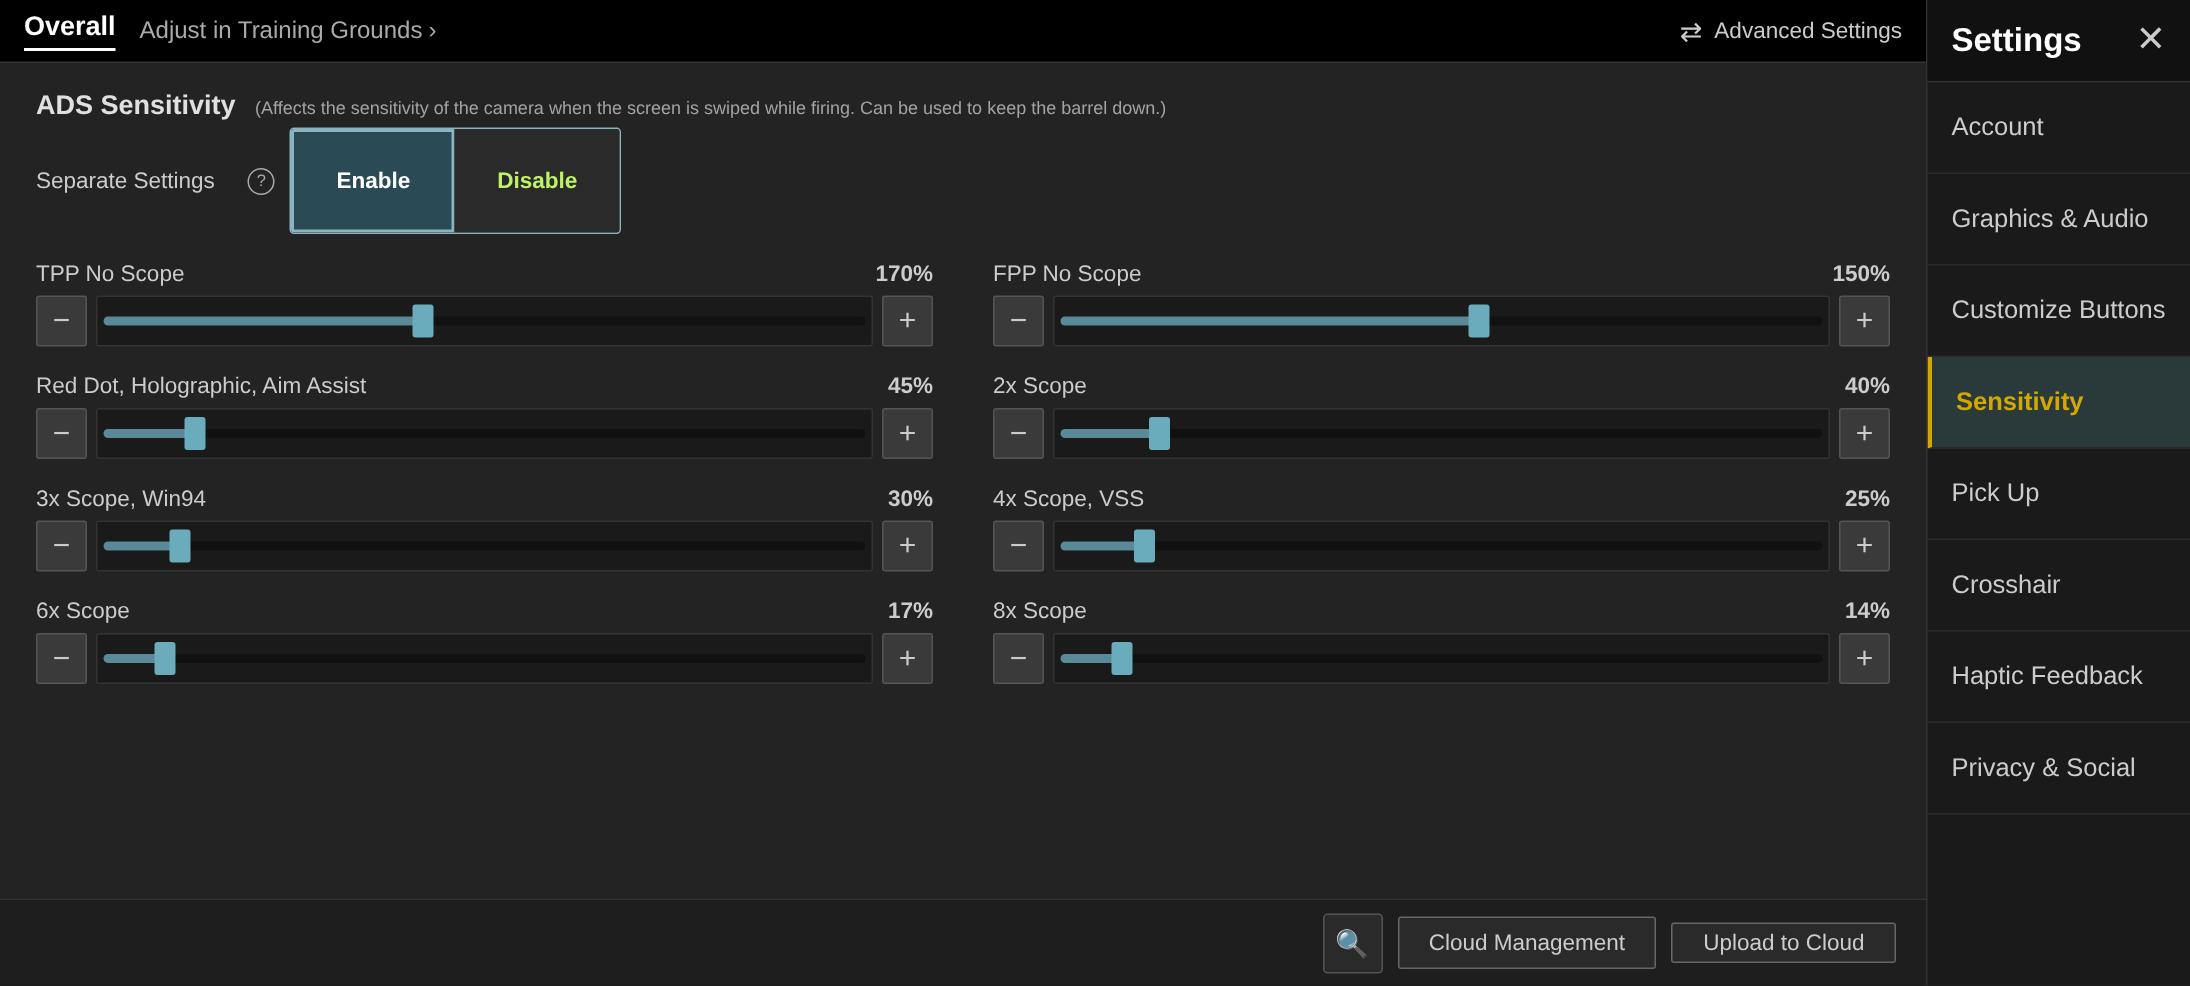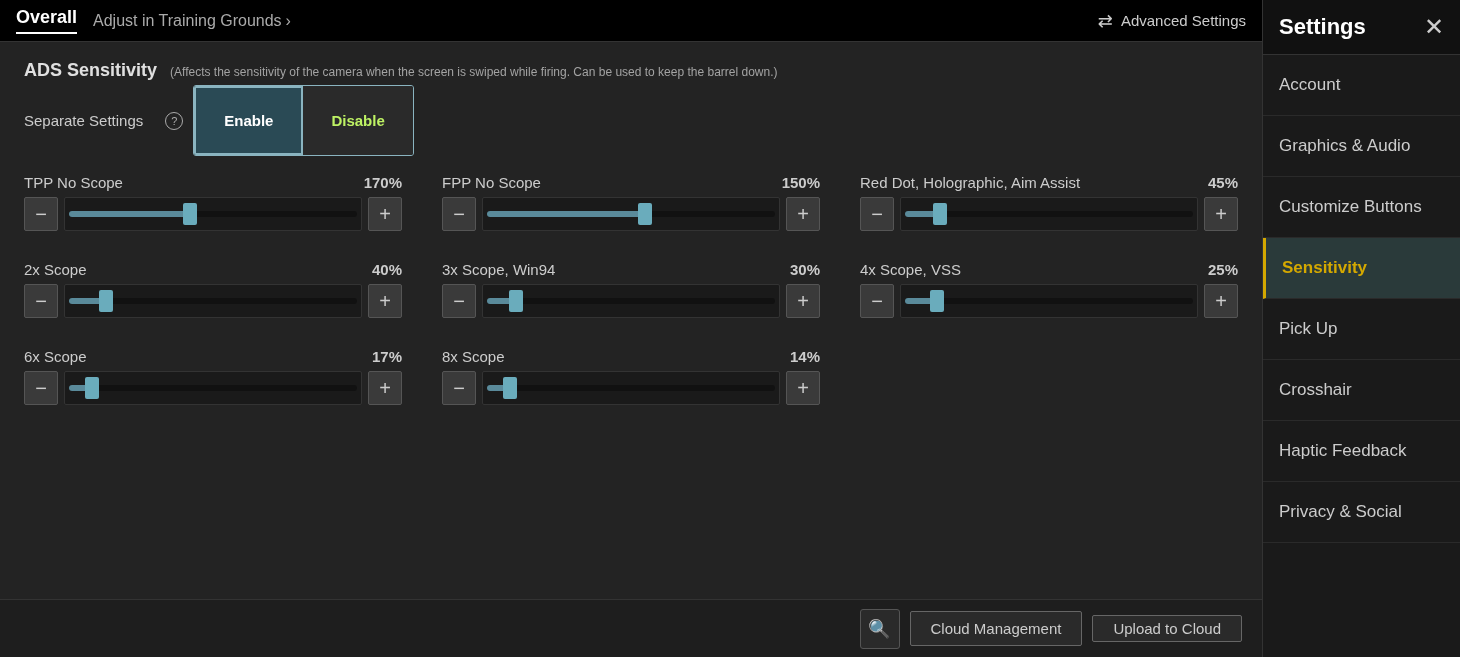--- a/index.html
+++ b/index.html
@@ -132,22 +132,22 @@
     }
 
     .toggle-btn.inactive {
       background: #2a2a2a;
       color: #bef264;
     }
 
     
     .sliders-grid {
       display: grid;
-      grid-template-columns: 1fr 1fr 1fr;
-      gap: 12px 40px;
+      grid-template-columns: 1fr 1fr;
+      gap: 0 40px;
     }
 
     .slider-row {
       margin-bottom: 18px;
     }
 
     .slider-header {
       display: flex;
       justify-content: space-between;
       align-items: center;
@@ -264,21 +264,21 @@
       background: #2a2a2a;
       border: 1px solid #666;
       color: #ccc;
       font-size: 15px;
       cursor: pointer;
       border-radius: 2px;
     }
 
     
     .sidebar {
-      width: 198px;
+      width: 176px;
       background: #1a1a1a;
       border-left: 1px solid #333;
       display: flex;
       flex-direction: column;
     }
 
     .settings-header {
       display: flex;
       align-items: center;
       justify-content: space-between;

